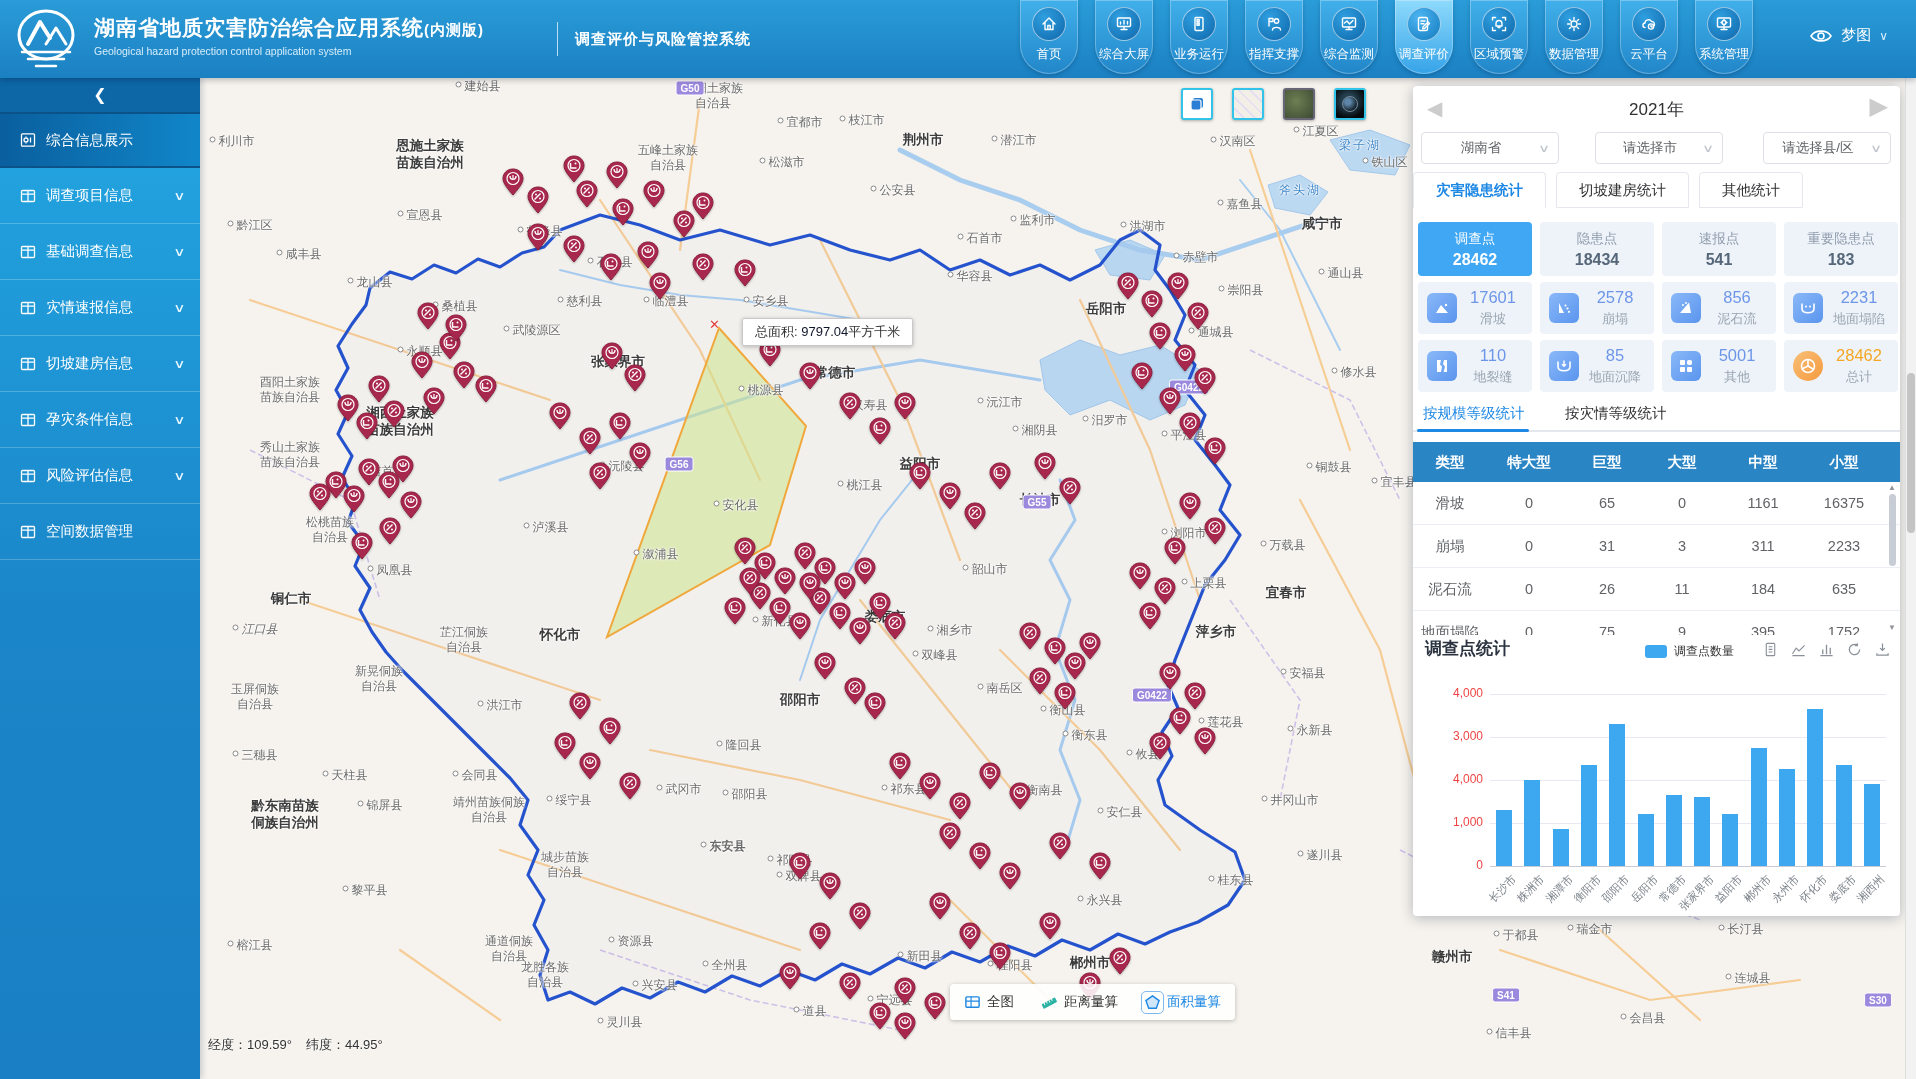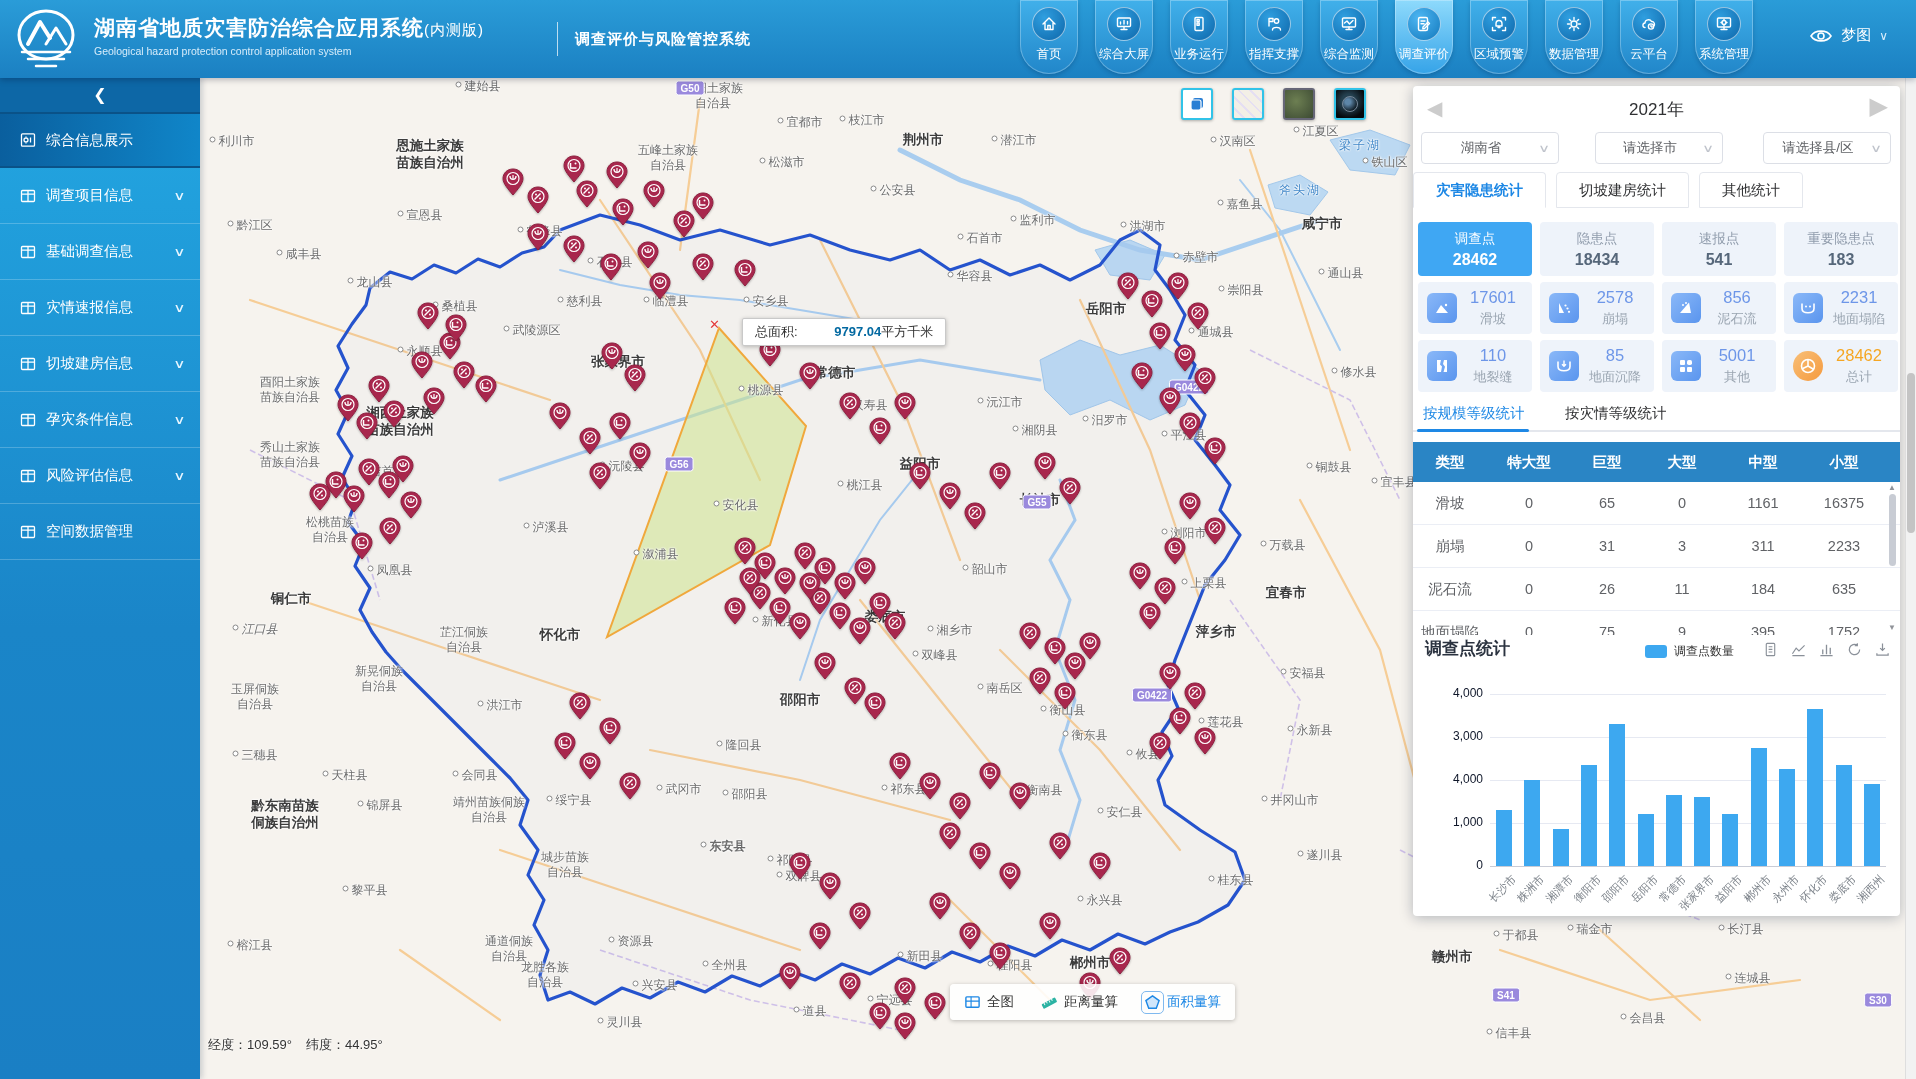--- a/index.html
+++ b/index.html
@@ -5,21 +5,21 @@
   * { margin:0; padding:0; box-sizing:border-box; }
   html,body { width:1916px; height:1079px; overflow:hidden; font-family:"Liberation Sans","DejaVu Sans",sans-serif; }
   .app { position:relative; width:1916px; height:1079px; background:#f7f5f1; }
 
   
   header { position:absolute; left:0; top:0; width:1916px; height:78px; z-index:10;
     background:linear-gradient(180deg,#2a9cd8 0%,#1b80c2 100%); box-shadow:0 2px 6px rgba(0,0,30,.25); }
   .logo { position:absolute; left:12px; top:8px; width:70px; height:62px; }
   .titles { position:absolute; left:94px; top:14px; }
   .t1 { color:#fff; font-size:21px; font-weight:bold; letter-spacing:1px; white-space:nowrap; }
-  .t1 .sfx { font-size:15px; font-weight:normal; }
+  .t1 .sfx { font-size:15px; font-weight:bold; }
   .t2 { color:#d6ecfa; font-size:10.5px; margin-top:3px; }
   .vdiv { position:absolute; left:557px; top:22px; width:1px; height:34px; background:rgba(255,255,255,.7); }
   .sysname { position:absolute; left:575px; top:30px; color:#fff; font-size:15px; font-weight:bold; letter-spacing:1px; }
   #topnav { position:absolute; left:1020px; top:0; height:78px; display:flex; }
   .nav-item { width:58px; height:74px; margin-right:17px; border-radius:0 0 29px 29px; cursor:pointer;
     background:linear-gradient(180deg,#41b0ea,#2186c9); box-shadow:inset 0 0 0 1px rgba(255,255,255,.28), 0 2px 4px rgba(0,40,80,.25);
     display:flex; flex-direction:column; align-items:center; }
   .nav-item.active { background:linear-gradient(180deg,#8edafc,#35a3e8); }
   .nav-circle { width:34px; height:34px; margin-top:7px; border-radius:50%;
     background:radial-gradient(circle at 35% 30%, #2f9fe0, #0e67aa); border:1px solid rgba(255,255,255,.55);
@@ -54,21 +54,21 @@
     padding:1px 4px; border-radius:3px; border:1px solid #fff; z-index:2; }
   .layerbtns { position:absolute; left:1181px; top:88px; z-index:4; display:flex; }
   .lbtn { width:32px; height:32px; border:2px solid #31c3e8; border-radius:3px; margin-right:19px; cursor:pointer; background:#fff;
     display:flex; align-items:center; justify-content:center; box-shadow:0 1px 3px rgba(0,0,0,.3); }
   .lbtn.street { background:repeating-linear-gradient(45deg,#f3efe6 0 6px,#e5dff2 6px 8px); }
   .lbtn.sat { background:radial-gradient(circle at 40% 40%, #6d7f52, #3c4a33); border-color:#667; }
   .lbtn.globe { background:radial-gradient(circle at 45% 40%, #24404f 30%, #05080c 75%); }
   .globe-dot { width:16px; height:16px; border-radius:50%; background:radial-gradient(circle at 35% 35%, #5d86a8 20%, #15242e 70%); border:1px solid #789; }
   .measure-tip { position:absolute; left:742px; top:318px; z-index:4; background:#fff; border:1px solid #c9c9c9; border-radius:2px;
     box-shadow:0 1px 4px rgba(0,0,0,.25); padding:4px 12px; font-size:13px; color:#333; white-space:nowrap; }
-  .measure-tip .red { color:#0369a1; font-weight:bold;margin-left:33px; }
+  .measure-tip .red { color:#0f172a; font-weight:normal; }
   .xmark { position:absolute; left:709px; top:317px; z-index:4; color:#e23b3b; font-size:13px; font-weight:bold; text-shadow:0 0 2px #fff; }
   .map-toolbar { position:absolute; left:950px; top:984px; z-index:4; height:36px; background:rgba(255,255,255,.88);
     border-radius:4px; box-shadow:0 1px 4px rgba(0,0,0,.25); display:flex; align-items:center; padding:0 14px; }
   .mtb { display:flex; align-items:center; margin-right:26px; font-size:13.5px; color:#333; cursor:pointer; white-space:nowrap; }
   .mtb:last-child { margin-right:0; }
   .mtb svg { margin-right:6px; }
   .mtb.active { color:#1e88e5; }
   .mtb.active svg { outline:1px solid #7fb9ef; outline-offset:2px; border-radius:2px; }
   .coords { position:absolute; left:208px; top:1036px; z-index:4; font-size:13px; color:#333; text-shadow:0 0 2px #fff,0 0 3px #fff; }
   .coords span { margin-right:14px; }
@@ -116,21 +116,21 @@
   .tscroll .tarrow { color:#909399; font-size:8px; text-align:center; line-height:8px; }
   .tscroll .tthumb { width:7px; margin:2px auto; height:72px; background:#c8ccd4; border-radius:4px; }
   .chart-title { position:absolute; left:12px; top:551px; font-size:17px; font-weight:bold; color:#2b3340; }
   .legend { position:absolute; left:196px; top:557px; display:flex; align-items:center; cursor:pointer;margin-left:36px; }
   .lg-sw { width:22px; height:13px; border-radius:3px; margin-right:7px; }
   .lg-tx { font-size:12px; color:#333; }
   .cicons { position:absolute; right:10px; top:556px; display:flex; }
   .cicon { margin-left:13px; cursor:pointer; display:flex; }
   .grid { position:absolute; left:77px; width:396px; height:1px; background:#e6e9f2; }
   .grid.zero { background:#c9ccd6; }
-  .ylab { position:absolute; left:6px; width:64px; text-align:right; font-size:12px; color:#0f172a; }
+  .ylab { position:absolute; left:6px; width:64px; text-align:right; font-size:12px; color:#ef4444; }
   .vbar { position:absolute; width:16px; background:#3da8f0; cursor:pointer; }
   .xlab { position:absolute; transform:translateX(-100%) rotate(-45deg); transform-origin:100% 0;
     font-size:11px; color:#7a8088; white-space:nowrap; }
 
   
   #pagesb { position:absolute; right:0; top:78px; bottom:0; width:11px; background:#f2f2f2; border-left:1px solid #dedede; z-index:8; }
   #pagesb .thumb { position:absolute; left:1px; top:295px; width:8px; height:160px; background:#c4c4c4; border-radius:4px; }
 </style>
 </head>
 <body>

